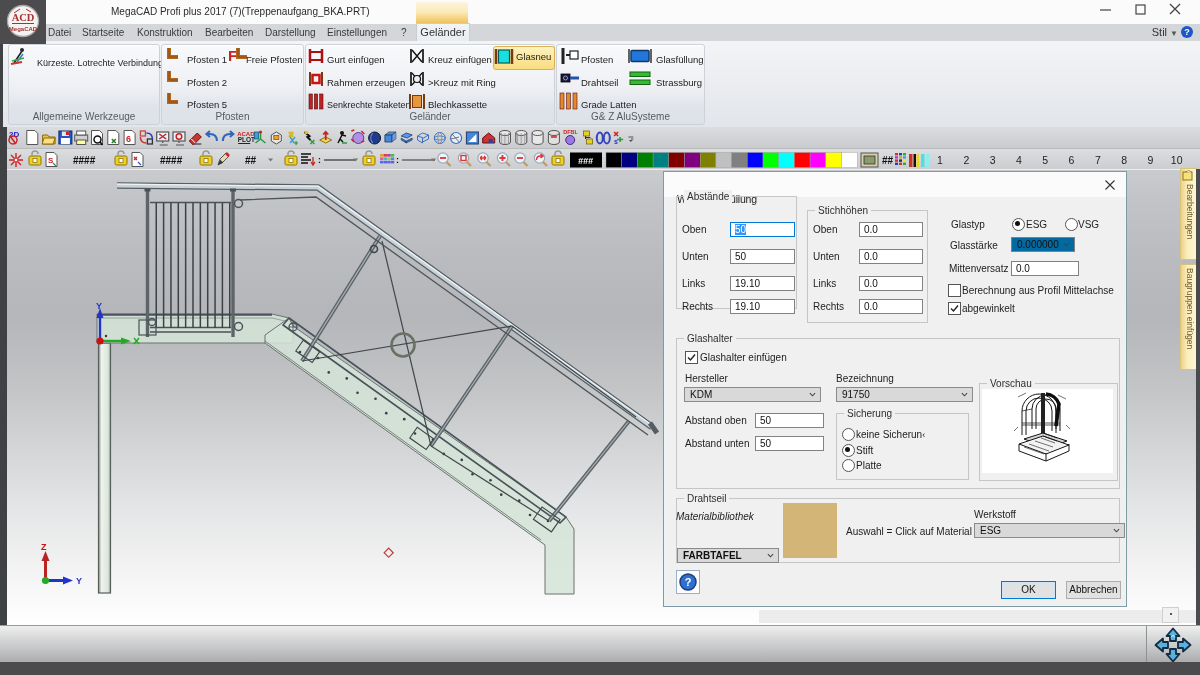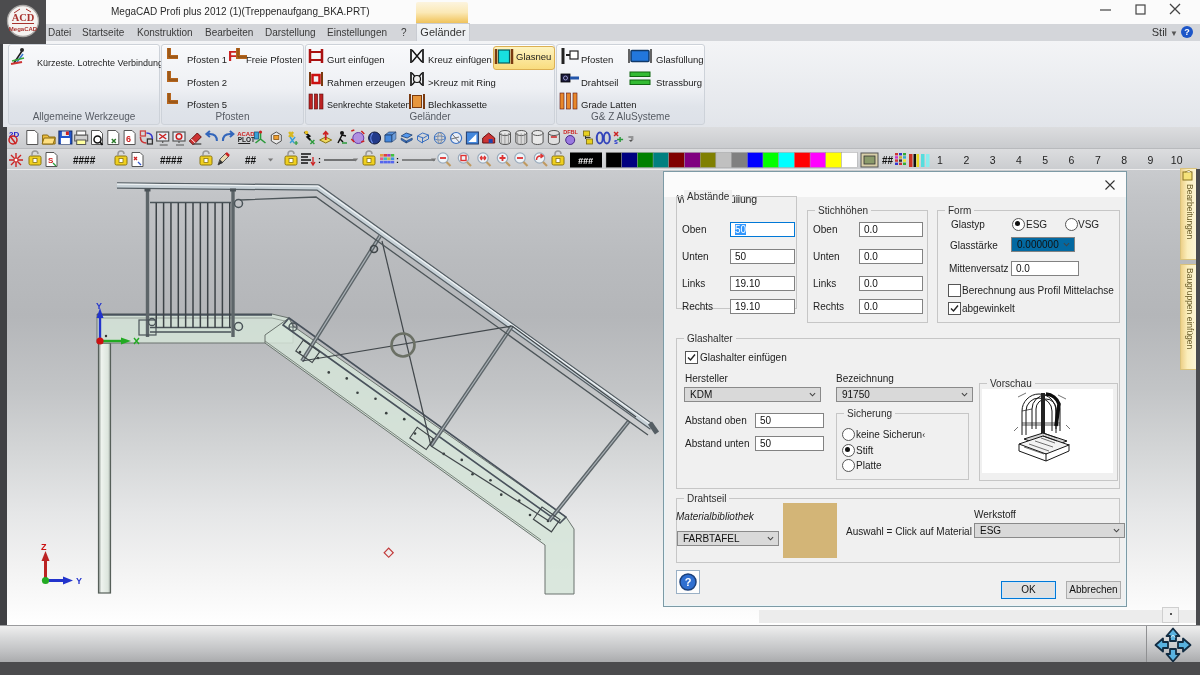--- a/index.html
+++ b/index.html
@@ -44,21 +44,21 @@
 .lab{position:absolute;font-size:10px;color:#222;white-space:nowrap;}
 .cb{position:absolute;width:11px;height:11px;background:#fff;border:1px solid #555;}
 .rad{position:absolute;width:11px;height:11px;background:#fff;border:1px solid #555;border-radius:50%;}
 .btn{position:absolute;background:#e1e1e1;border:1px solid #adadad;font-size:10px;color:#111;text-align:center;}
 </style>
 </head>
 <body>
 <div class="abs" id="titlebar"></div>
 <div class="abs" id="menubar"></div>
 <div class="abs" id="ctxblock"></div>
-<div class="abs" id="title">MegaCAD Profi plus 2012 (1)(Treppenaufgang_BKA.PRT)</div>
+<div class="abs" id="title">MegaCAD Profi plus 2017 (7)(Treppenaufgang_BKA.PRT)</div>
 <div class="abs menuitem" style="left:48px;">Datei</div>
 <div class="abs menuitem" style="left:82px;">Startseite</div>
 <div class="abs menuitem" style="left:137px;">Konstruktion</div>
 <div class="abs menuitem" style="left:205px;">Bearbeiten</div>
 <div class="abs menuitem" style="left:265px;">Darstellung</div>
 <div class="abs menuitem" style="left:327px;">Einstellungen</div>
 <div class="abs menuitem" style="left:401px;">?</div>
 <div class="abs" id="gelTab">Geländer</div>
 <div class="abs" id="winbtns">
 <svg width="120" height="22" viewBox="0 0 120 22">
@@ -537,23 +537,20 @@
     </div>
 <div class="lab" style="left:149px;top:52px;">Oben</div>
 <div class="lab" style="left:149px;top:79px;">Unten</div>
 <div class="lab" style="left:149px;top:106px;">Links</div>
 <div class="lab" style="left:149px;top:129px;">Rechts</div>
 <div class="fld" style="left:195px;top:50px;width:58px;height:13px;">0.0</div>
 <div class="fld" style="left:195px;top:77px;width:58px;height:13px;">0.0</div>
 <div class="fld" style="left:195px;top:104px;width:58px;height:13px;">0.0</div>
 <div class="fld" style="left:195px;top:127px;width:58px;height:13px;">0.0</div>
 
-<div class="grp" style="left:273px;top:38px;width:181px;height:111px;">
-      <div class="grplab">Form</div>
-    </div>
 <div class="lab" style="left:287px;top:47px;">Glastyp</div>
 <div class="rad" style="left:348px;top:46px;"></div>
     <div class="abs" style="left:351px;top:49px;width:5px;height:5px;border-radius:50%;background:#111;"></div>
 <div class="lab" style="left:362px;top:47px;">ESG</div>
 <div class="rad" style="left:401px;top:46px;"></div>
 <div class="lab" style="left:414px;top:47px;">VSG</div>
 <div class="lab" style="left:286px;top:68px;">Glasstärke</div>
 <div class="ddw" style="left:347px;top:65px;width:57px;height:13px;">0.000000<svg class="chev" viewBox="0 0 8 8">
         <path d="M1 2.5 L4 5.5 L7 2.5" stroke="#444" stroke-width="1.2" fill="none"></path>
       </svg></div>
@@ -616,21 +613,21 @@
         <path d="M7 57 v7 l27 10 v-8 m0 8 l23 -10 v-7"></path>
         <path d="M12 60 l20 7 m-15 -10 l20 7 m-14 -10 l18 6 m-12 -9 l14 5" stroke-width="0.6"></path>
         <path d="M31 46 l14 5 m-14 -2 l14 5" stroke-width="0.8"></path>
       </g>
     </svg>
 
 <div class="grp" style="left:12px;top:326px;width:442px;height:63px;">
       <div class="grplab">Drahtseil</div>
     </div>
 <div class="lab" style="left:12px;top:339px;font-style:italic;">Materialbibliothek</div>
-<div class="ddg" style="left:13px;top:359px;width:95px;height:13px;">FARBTAFEL<svg class="chev" viewBox="0 0 8 8">
+<div class="ddg" style="left:13px;top:376px;width:95px;height:13px;font-weight:bold;">FARBTAFEL<svg class="chev" viewBox="0 0 8 8">
         <path d="M1 2.5 L4 5.5 L7 2.5" stroke="#444" stroke-width="1.2" fill="none"></path>
       </svg></div>
 <div class="abs" style="left:119px;top:331px;width:54px;height:55px;background:#d3b577;"></div>
 <div class="lab" style="left:182px;top:354px;">Auswahl = Click auf Material</div>
 <div class="lab" style="left:310px;top:337px;">Werkstoff</div>
 <div class="ddg" style="left:310px;top:351px;width:144px;height:13px;">ESG<svg class="chev" viewBox="0 0 8 8">
         <path d="M1 2.5 L4 5.5 L7 2.5" stroke="#444" stroke-width="1.2" fill="none"></path>
       </svg></div>
 
 <div class="abs" style="left:12px;top:398px;width:22px;height:22px;background:#fdfdfd;border:1px solid #9ab0c5;">

